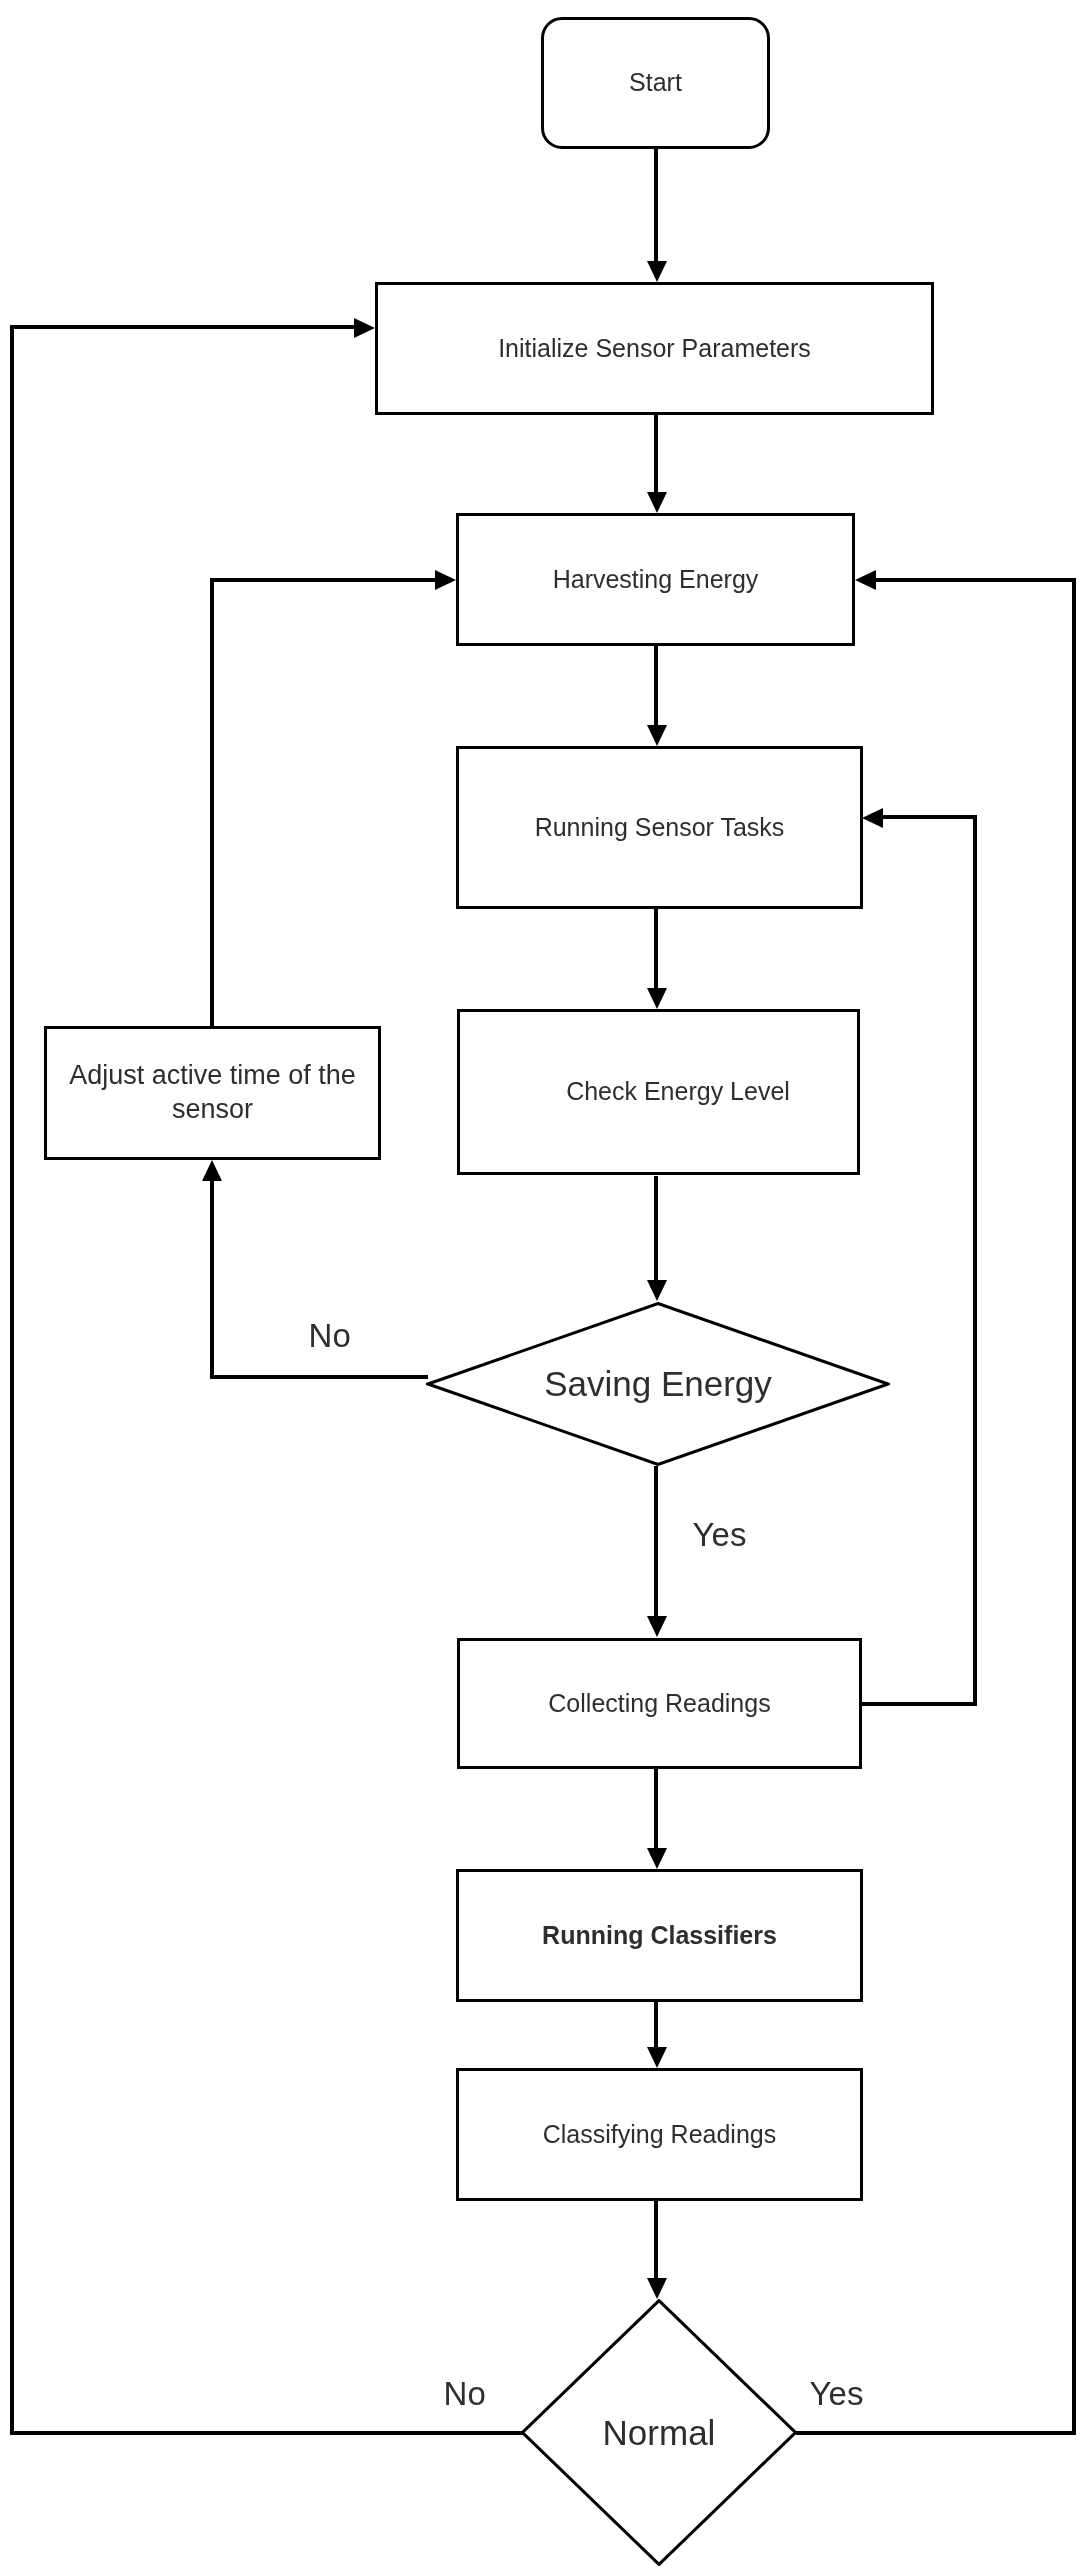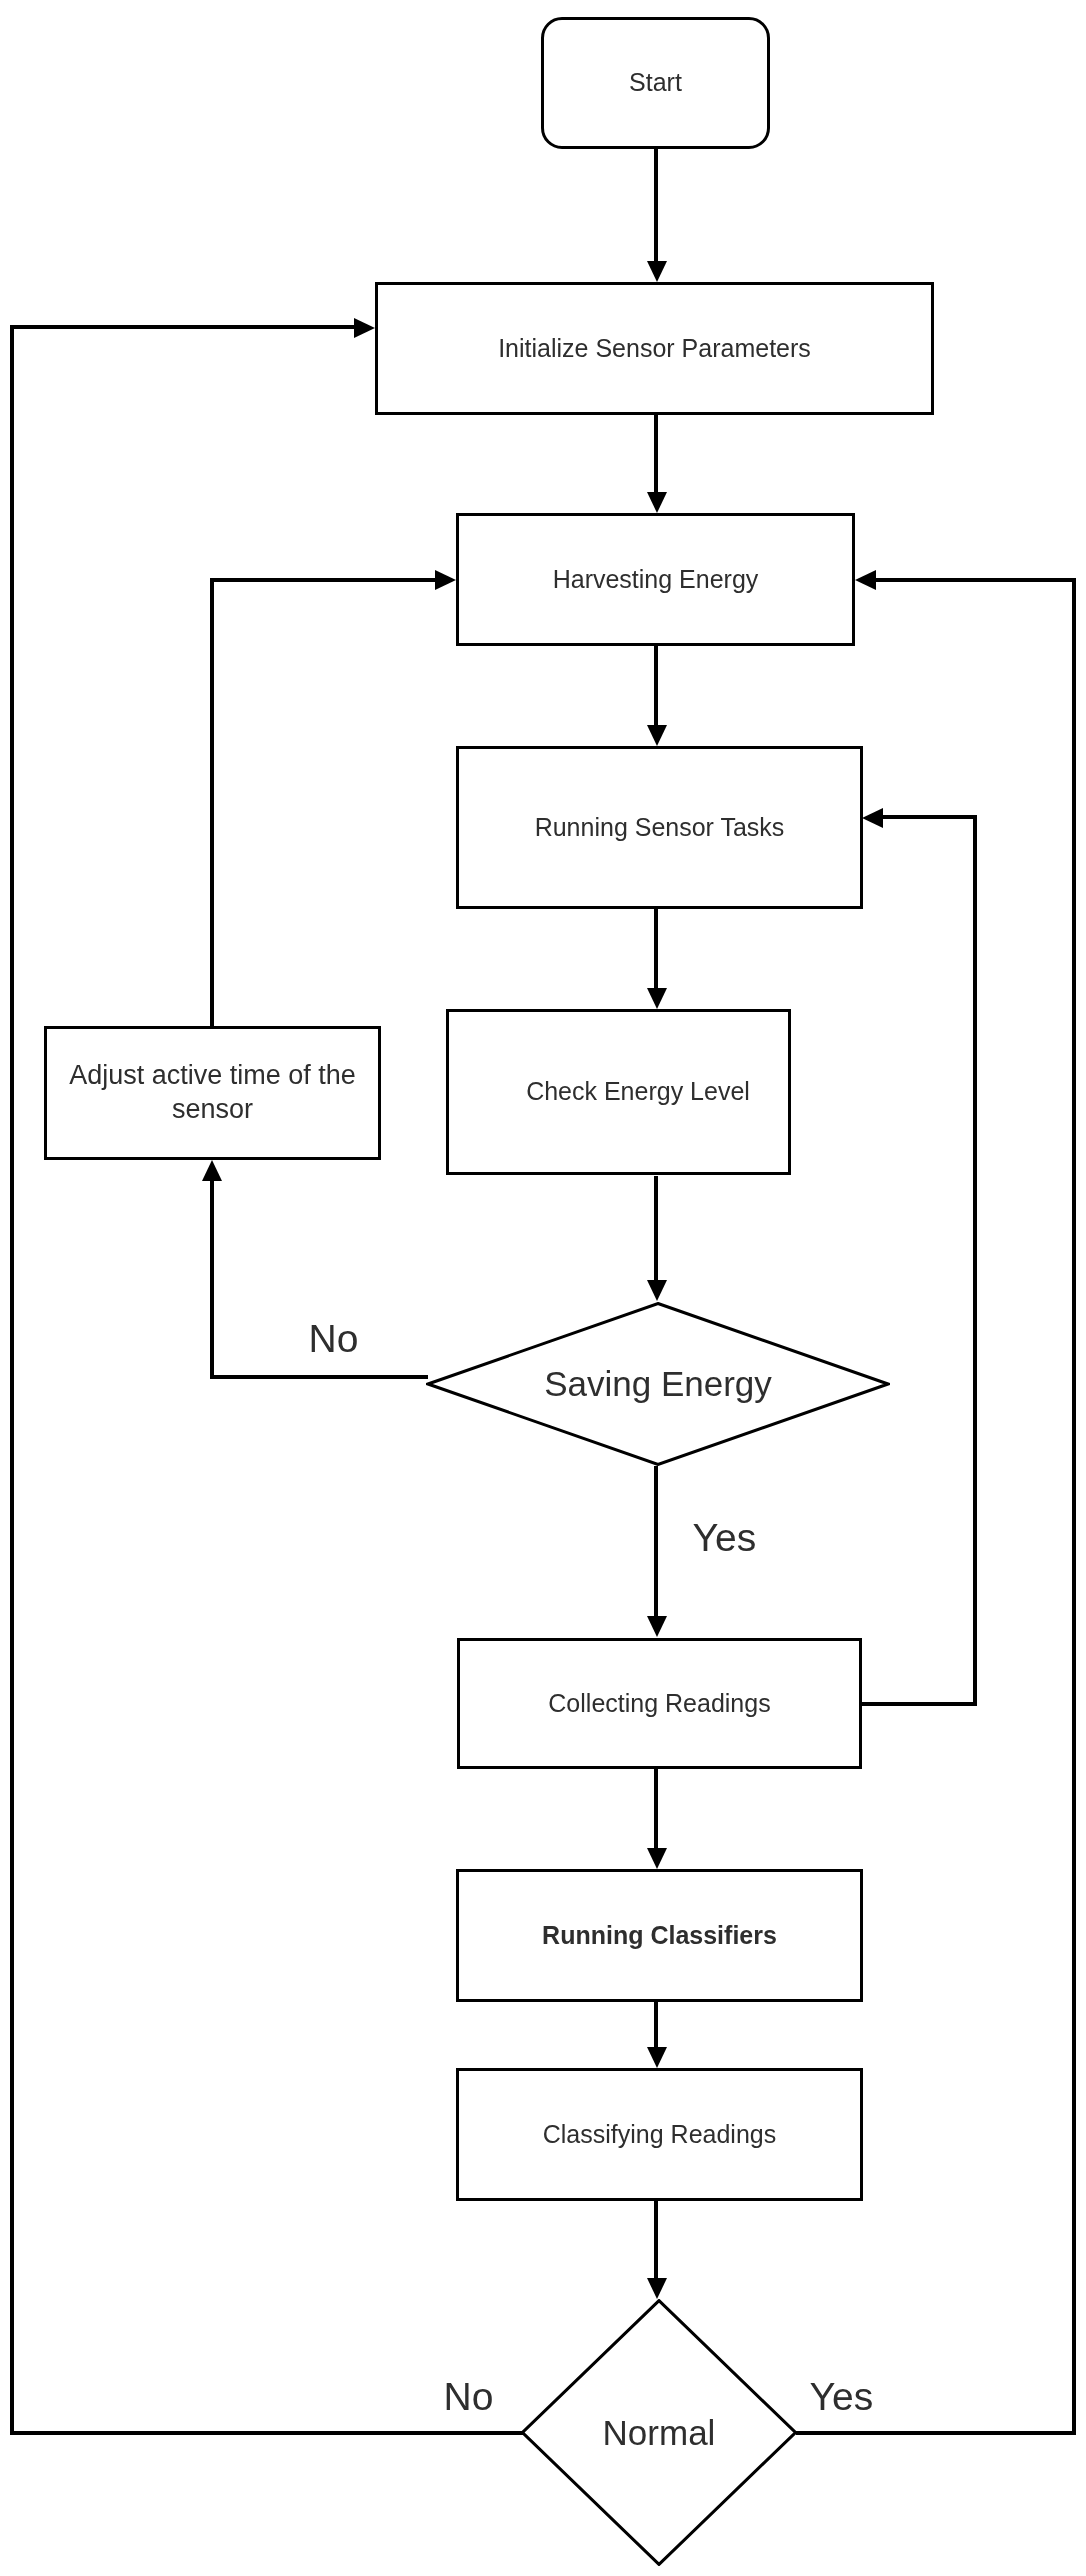--- a/index.html
+++ b/index.html
@@ -32,21 +32,21 @@
   .lineh,.linev{position:absolute;background:#000;}
   .lineh{height:3.8px;}
   .linev{width:3.8px;}
   .arr{position:absolute;width:0;height:0;}
   .arr-down{border-left:10px solid transparent;border-right:10px solid transparent;border-top:21px solid #000;}
   .arr-up{border-left:10px solid transparent;border-right:10px solid transparent;border-bottom:21px solid #000;}
   .arr-right{border-top:10px solid transparent;border-bottom:10px solid transparent;border-left:21px solid #000;}
   .arr-left{border-top:10px solid transparent;border-bottom:10px solid transparent;border-right:21px solid #000;}
   .edge-label{
     position:absolute;
-    font-size:39px;color:#2e2e2e;background:#fff;
+    font-size:33px;color:#2e2e2e;background:#fff;
     padding:0 4.6px;white-space:nowrap;
   }
 </style>
 </head>
 <body>
 
 <div id="canvas">
 
   <div class="node terminator" style="left:541px;top:16.7px;width:229px;height:132px;">
     <span class="label">Start</span>
@@ -57,21 +57,21 @@
   </div>
 
   <div class="node" style="left:375px;top:282px;width:559px;height:133px;">
     <span class="label">Initialize Sensor Parameters</span>
   </div>
 
   <div class="node" style="left:456px;top:746px;width:407px;height:163px;">
     <span class="label" style="max-width:296px;">Running Sensor Tasks</span>
   </div>
 
-  <div class="node" style="left:446px;top:1009px;width:345px;height:166px;padding-left:39px;">
+  <div class="node" style="left:457px;top:1009px;width:403px;height:166px;padding-left:39px;">
     <span class="label">Check Energy Level</span>
   </div>
 
   <div class="node" style="left:44px;top:1026px;width:337px;height:134px;font-size:27px;">
     <span class="label" style="max-width:319px;">Adjust active time of the sensor</span>
   </div>
 
   <div class="diamond" style="left:426px;top:1302px;width:464px;height:164px;">
     <svg width="464" height="164" viewBox="0 0 610 216">
       <polygon points="305,2 608,108 305,214 2,108" fill="#ffffff" stroke="#000000" stroke-width="4"></polygon>

